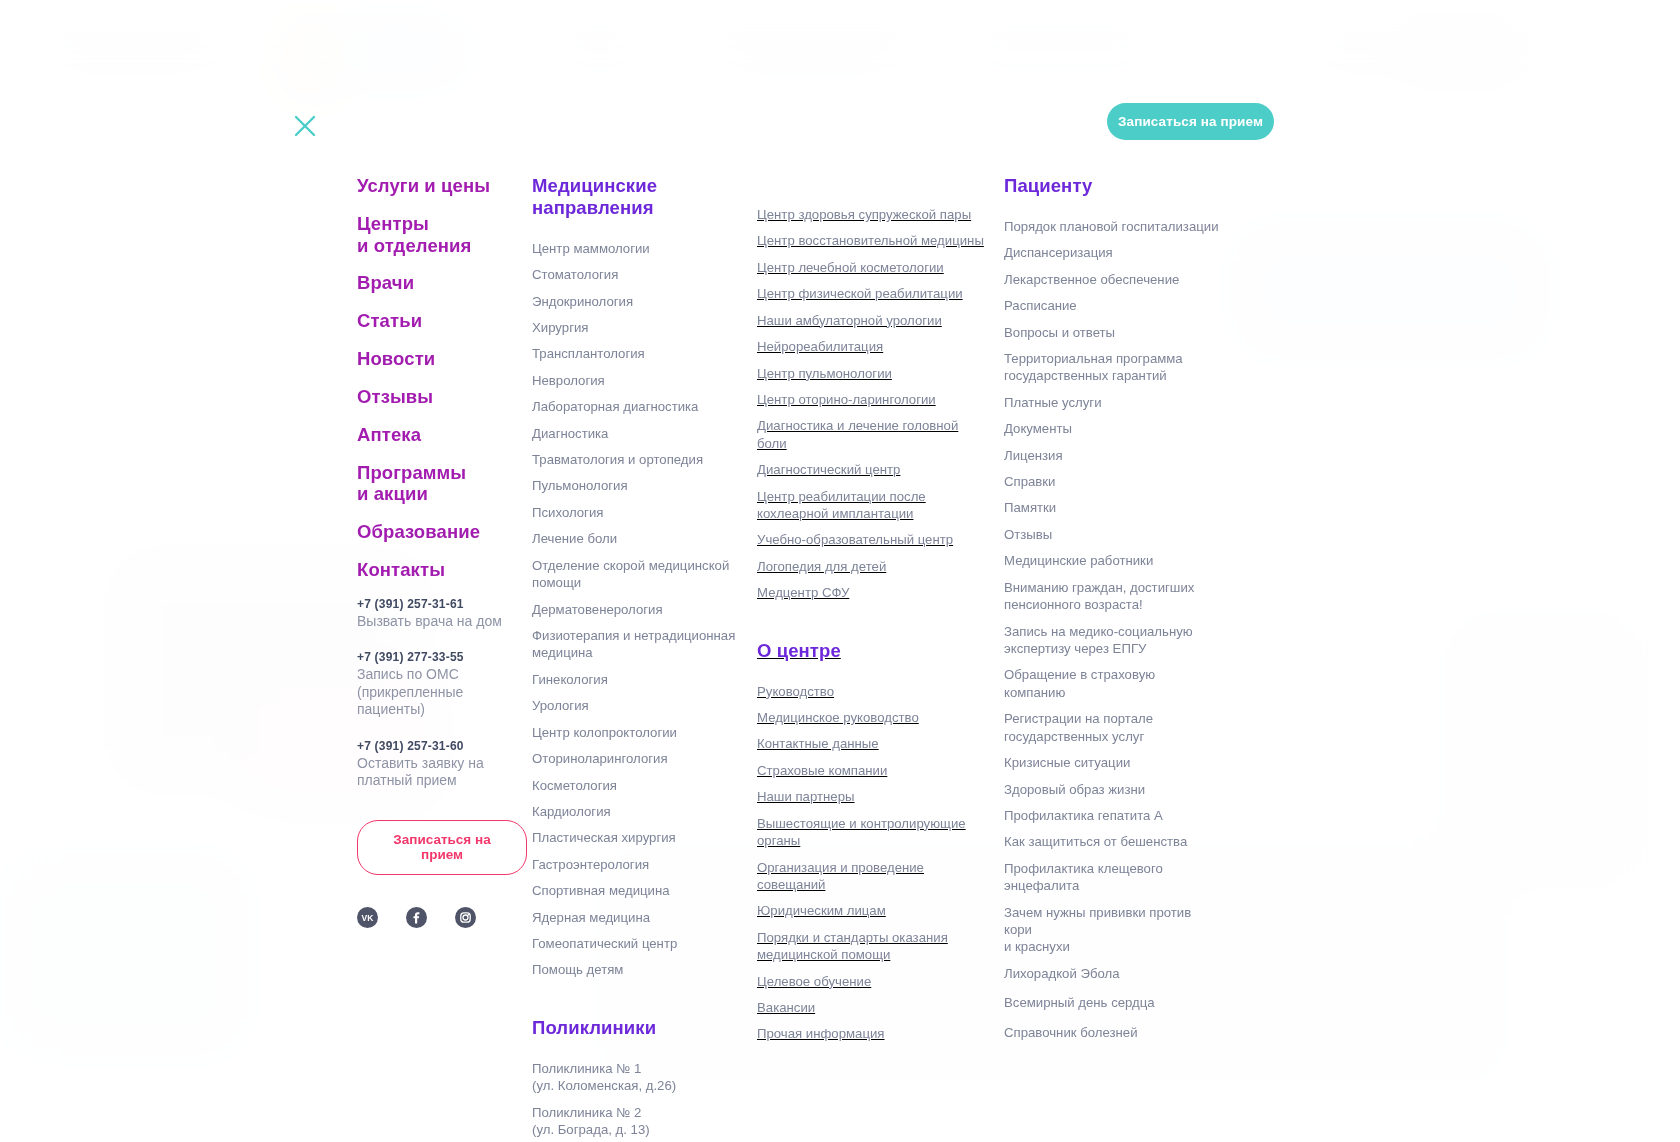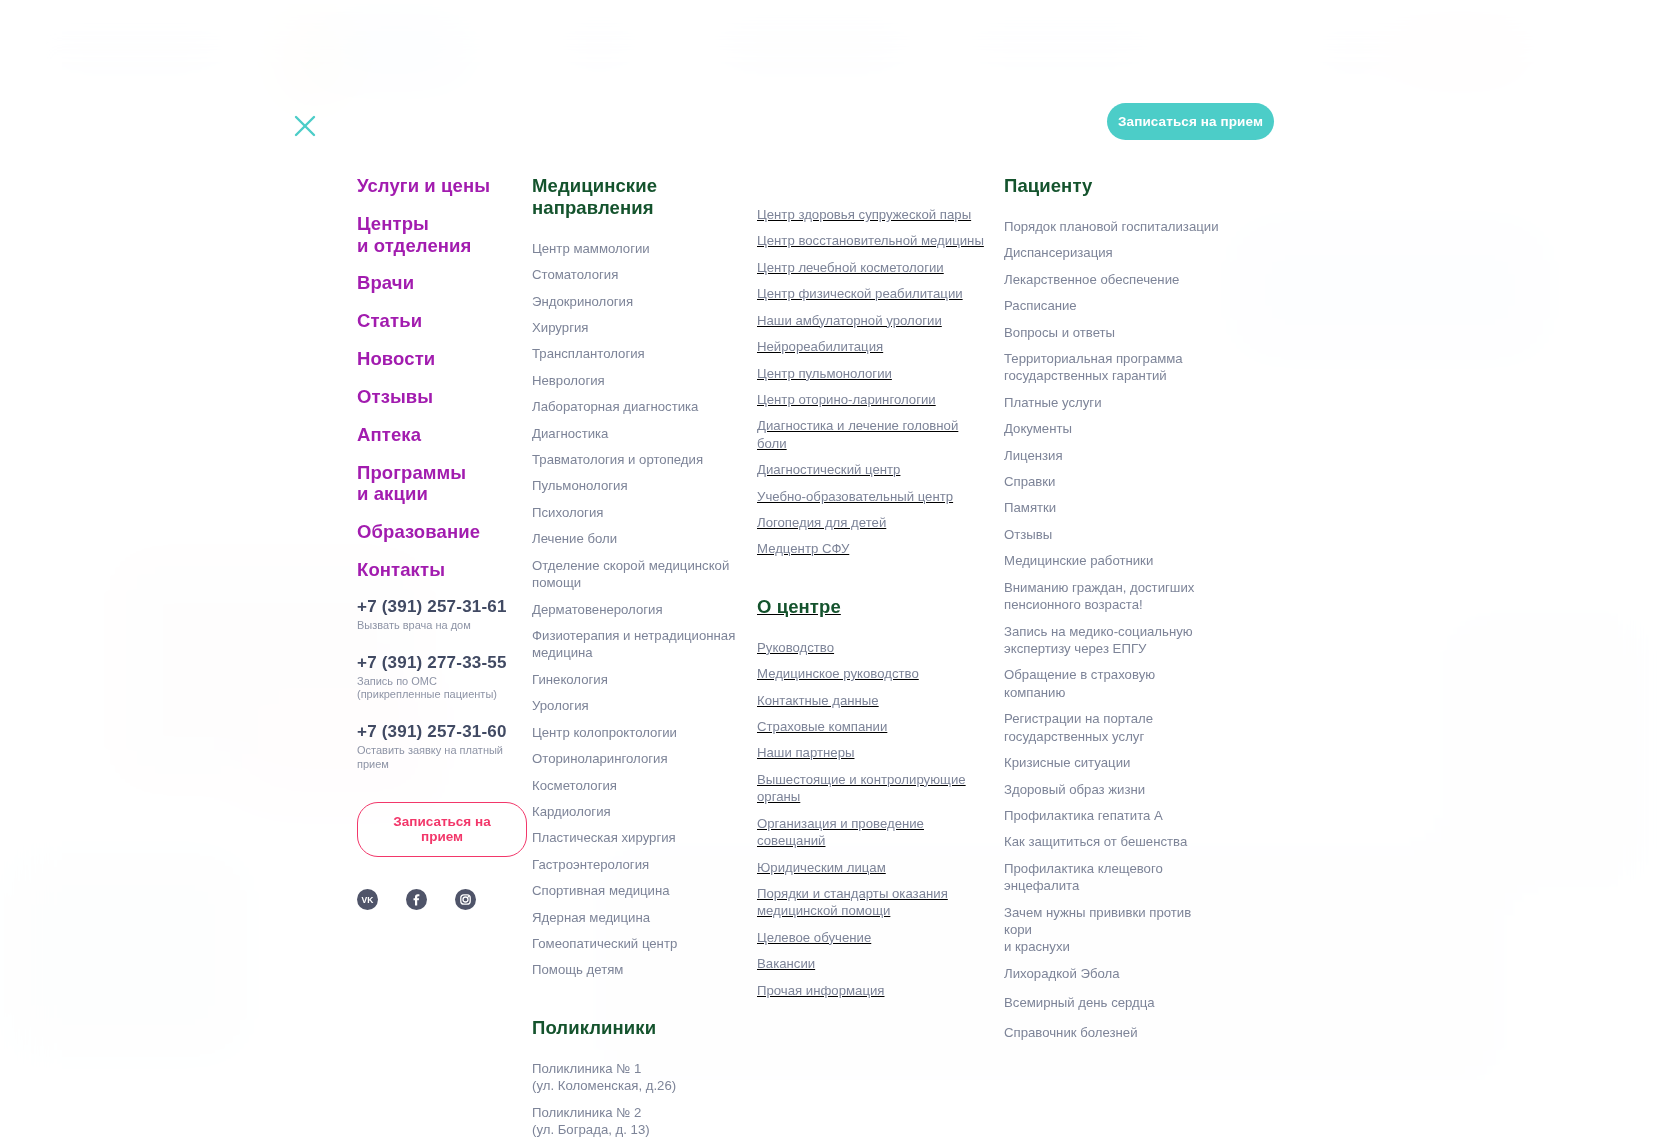--- a/index.html
+++ b/index.html
@@ -100,21 +100,21 @@
     line-height: 1.18;
     margin-bottom: 16px;
     cursor: pointer;
     white-space: pre-line;
     letter-spacing: .1px;
   }
 
   .sec-title {
     font-size: 18.5px;
     font-weight: bold;
-    color: #14532d;
+    color: #6d28d9;
     line-height: 1.18;
     margin: 0 0 21px 0;
     white-space: pre-line;
     letter-spacing: .1px;
   }
   .sec-title.spaced { margin-top: 38px; }
 
   .link-item {
     display: block;
     font-size: 13.2px;
@@ -122,29 +122,29 @@
     line-height: 1.32;
     margin-bottom: 9px;
     cursor: pointer;
     white-space: pre-line;
   }
 
   
   .contacts { margin-top: 14px; }
   .contact-block { margin-bottom: 20px; }
   .contact-phone {
-    font-size: 17px;
+    font-size: 12px;
     font-weight: bold;
     color: #414a63;
     letter-spacing: .2px;
     margin-bottom: 2px;
     cursor: pointer;
   }
   .contact-note {
-    font-size: 11px;
+    font-size: 14px;
     color: #8e94a6;
     line-height: 1.25;
     white-space: pre-line;
   }
 
   .appt-btn-outline {
     display: inline-block;
     margin-top: 10px;
     padding: 11px 23px 12px 23px;
     border: 1.6px solid #f2376a;
@@ -307,20 +307,22 @@
       <a class="link-item">Центр восстановительной медицины</a>
       <a class="link-item">Центр лечебной косметологии</a>
       <a class="link-item">Центр физической реабилитации</a>
       <a class="link-item">Наши амбулаторной урологии</a>
       <a class="link-item">Нейрореабилитация</a>
       <a class="link-item">Центр пульмонологии</a>
       <a class="link-item">Центр оторино-ларингологии</a>
       <a class="link-item">Диагностика и лечение головной
 боли</a>
       <a class="link-item">Диагностический центр</a>
+      <a class="link-item">Центр реабилитации после
+кохлеарной имплантации</a>
       <a class="link-item">Учебно-образовательный центр</a>
       <a class="link-item">Логопедия для детей</a>
       <a class="link-item">Медцентр СФУ</a>
     </div>
 
     <h2 class="sec-title spaced">О центре</h2>
     <div>
       <a class="link-item">Руководство</a>
       <a class="link-item">Медицинское руководство</a>
       <a class="link-item">Контактные данные</a>

